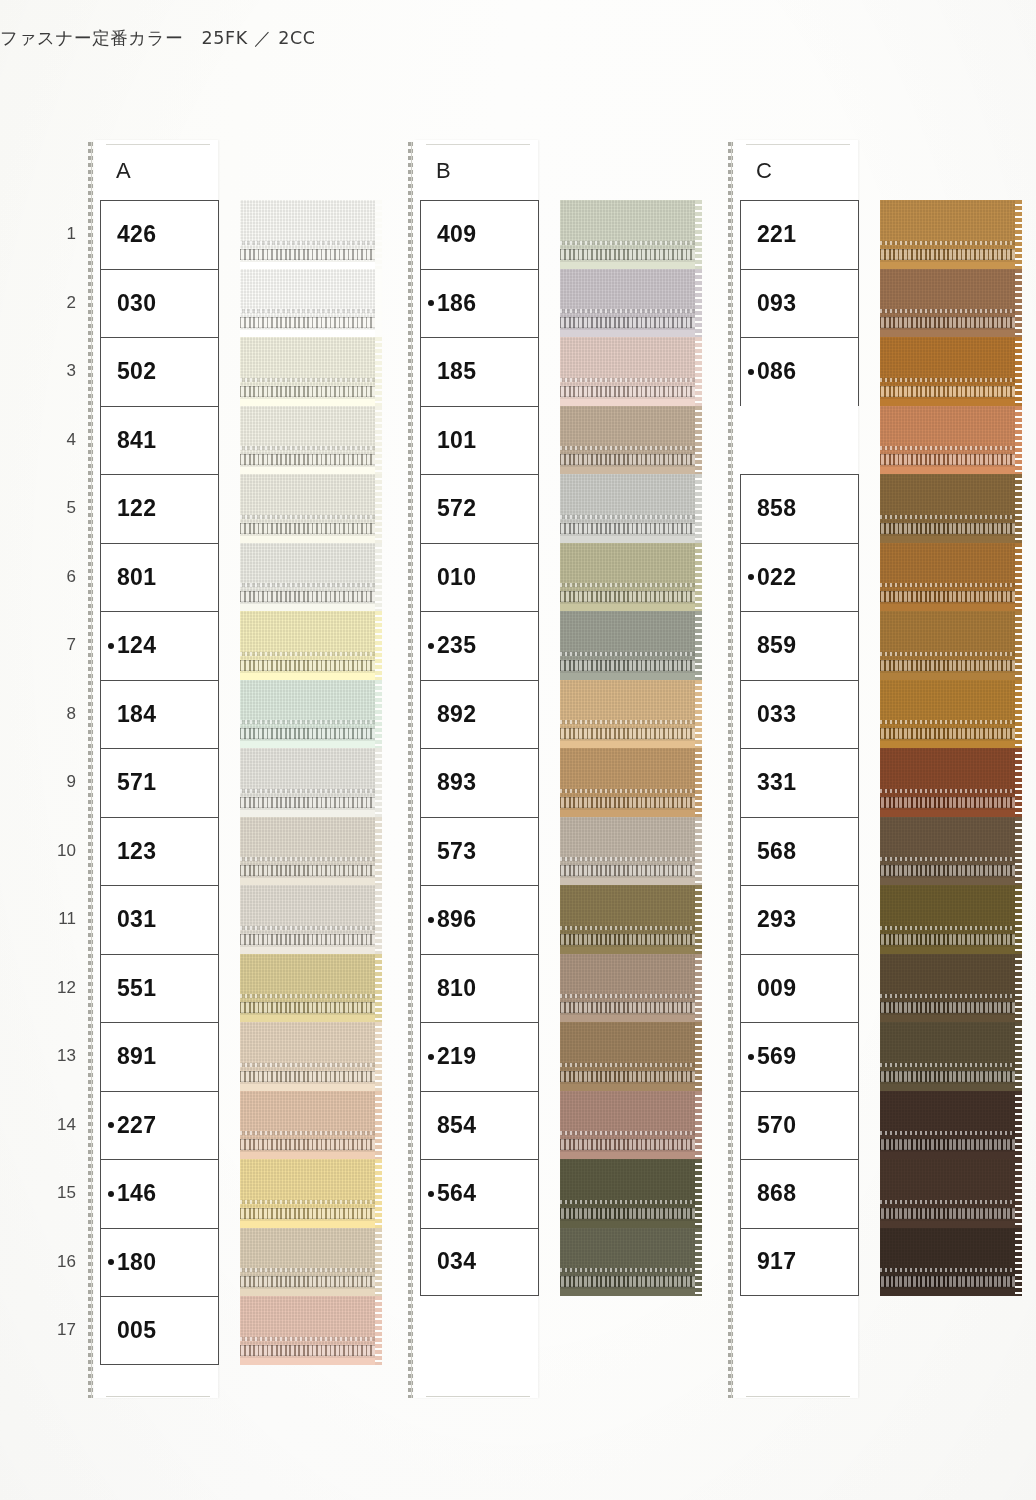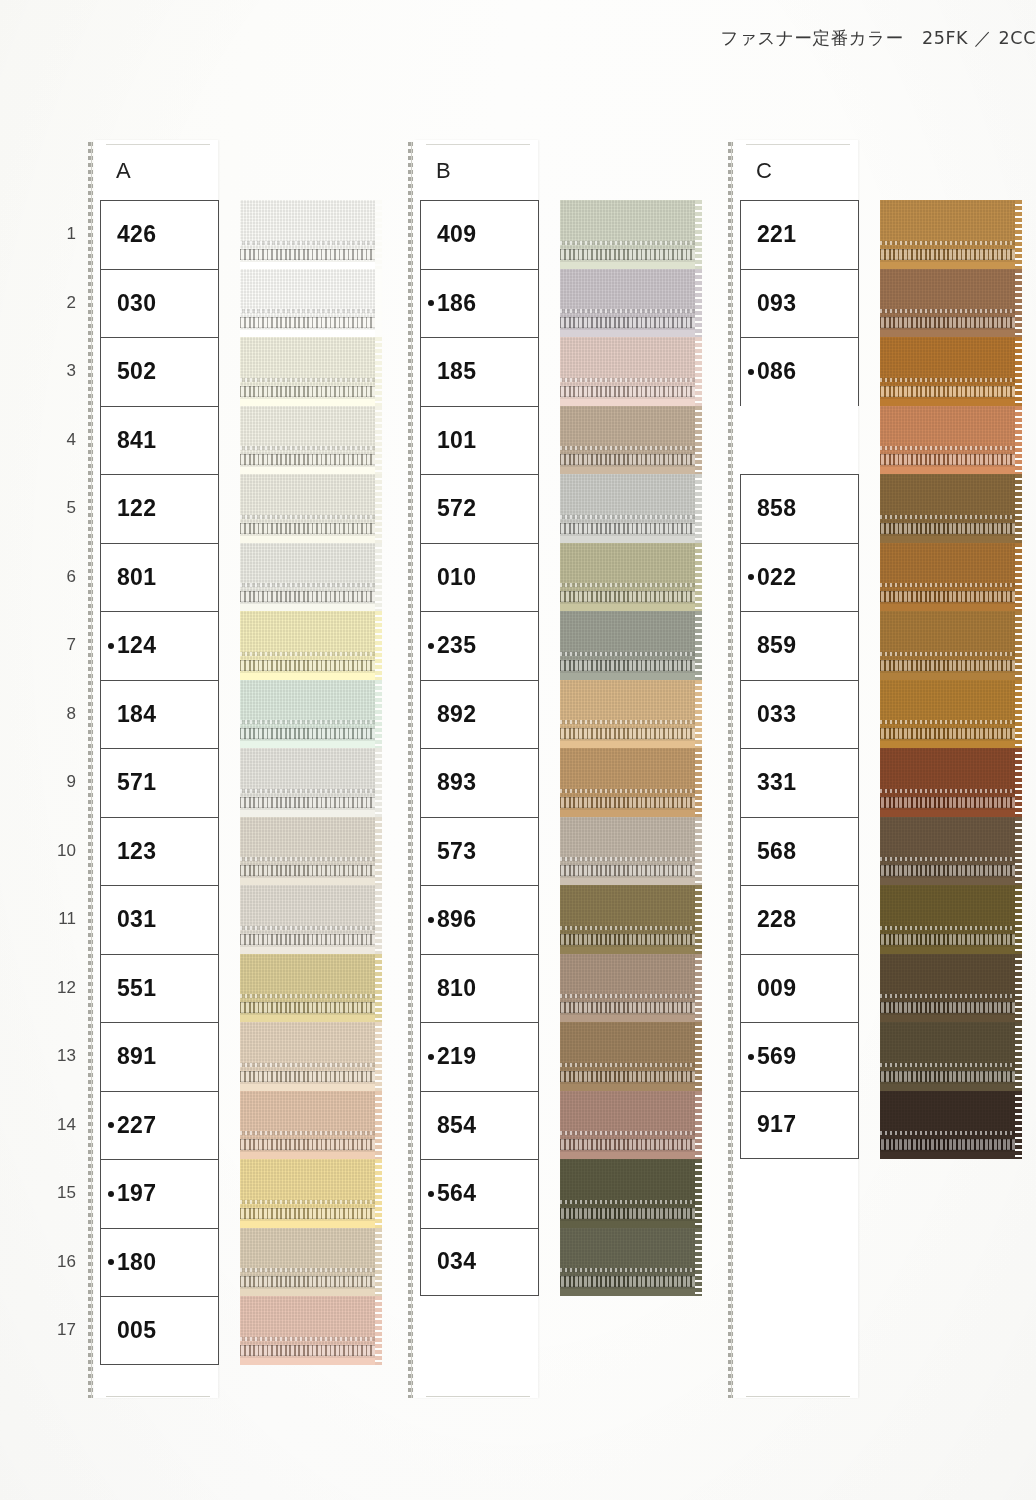--- a/index.html
+++ b/index.html
@@ -15,21 +15,21 @@
   
   .paper-grain{
     position:absolute; inset:0;
     background:
       radial-gradient(ellipse at 50% 40%, rgba(255,255,255,0) 55%, rgba(0,0,0,0.022) 100%),
       linear-gradient(100deg, #fbfbf8 0%, #fdfdfc 40%, #fcfcfa 100%);
     pointer-events:none;
   }
   .page-title{
     position:absolute; top:26px; left:0; width:100%;
-    text-align:right;
+    text-align:left;
     font-size:17.5px;
     letter-spacing:0.6px;
     color:#3b3b3b;
     font-family:"DejaVu Sans", sans-serif;
   }
 
   .cards { position:absolute; top:0; left:0; width:1036px; height:1500px; }
 
   .card { position:absolute; top:140px; }
   .card.a { left:88px; }
@@ -402,21 +402,21 @@
             <div class="stitch"></div>
             <div class="chain"></div>
             <div class="selvage"></div>
             <div class="ragged"></div>
           </div>
         </div>
         <div class="row">
           <div class="rownum">15</div>
           <div class="codebox">
             <span class="dot"></span>
-            <span class="code">197</span>
+            <span class="code">146</span>
           </div>
           <div class="swatch" style="--c: #f1dd9c; --chain: #e6d08c;">
             <div class="tape"></div>
             <div class="stitch"></div>
             <div class="chain"></div>
             <div class="selvage"></div>
             <div class="ragged"></div>
           </div>
         </div>
         <div class="row">
@@ -797,21 +797,21 @@
             <div class="tape"></div>
             <div class="stitch"></div>
             <div class="chain"></div>
             <div class="selvage"></div>
             <div class="ragged"></div>
           </div>
         </div>
         <div class="row">
           <div class="codebox">
             <span class="dot hidden"></span>
-            <span class="code">228</span>
+            <span class="code">293</span>
           </div>
           <div class="swatch" style="--c: #6d5d2f; --chain: #605024;">
             <div class="tape"></div>
             <div class="stitch"></div>
             <div class="chain"></div>
             <div class="selvage"></div>
             <div class="ragged"></div>
           </div>
         </div>
         <div class="row">
@@ -826,20 +826,46 @@
             <div class="selvage"></div>
             <div class="ragged"></div>
           </div>
         </div>
         <div class="row">
           <div class="codebox">
             <span class="dot"></span>
             <span class="code">569</span>
           </div>
           <div class="swatch" style="--c: #5b5039; --chain: #4e432e;">
+            <div class="tape"></div>
+            <div class="stitch"></div>
+            <div class="chain"></div>
+            <div class="selvage"></div>
+            <div class="ragged"></div>
+          </div>
+        </div>
+        <div class="row">
+          <div class="codebox">
+            <span class="dot hidden"></span>
+            <span class="code">570</span>
+          </div>
+          <div class="swatch" style="--c: #443229; --chain: #38271e;">
+            <div class="tape"></div>
+            <div class="stitch"></div>
+            <div class="chain"></div>
+            <div class="selvage"></div>
+            <div class="ragged"></div>
+          </div>
+        </div>
+        <div class="row">
+          <div class="codebox">
+            <span class="dot hidden"></span>
+            <span class="code">868</span>
+          </div>
+          <div class="swatch" style="--c: #4a372c; --chain: #3e2c21;">
             <div class="tape"></div>
             <div class="stitch"></div>
             <div class="chain"></div>
             <div class="selvage"></div>
             <div class="ragged"></div>
           </div>
         </div>
         <div class="row">
           <div class="codebox">
             <span class="dot hidden"></span>

